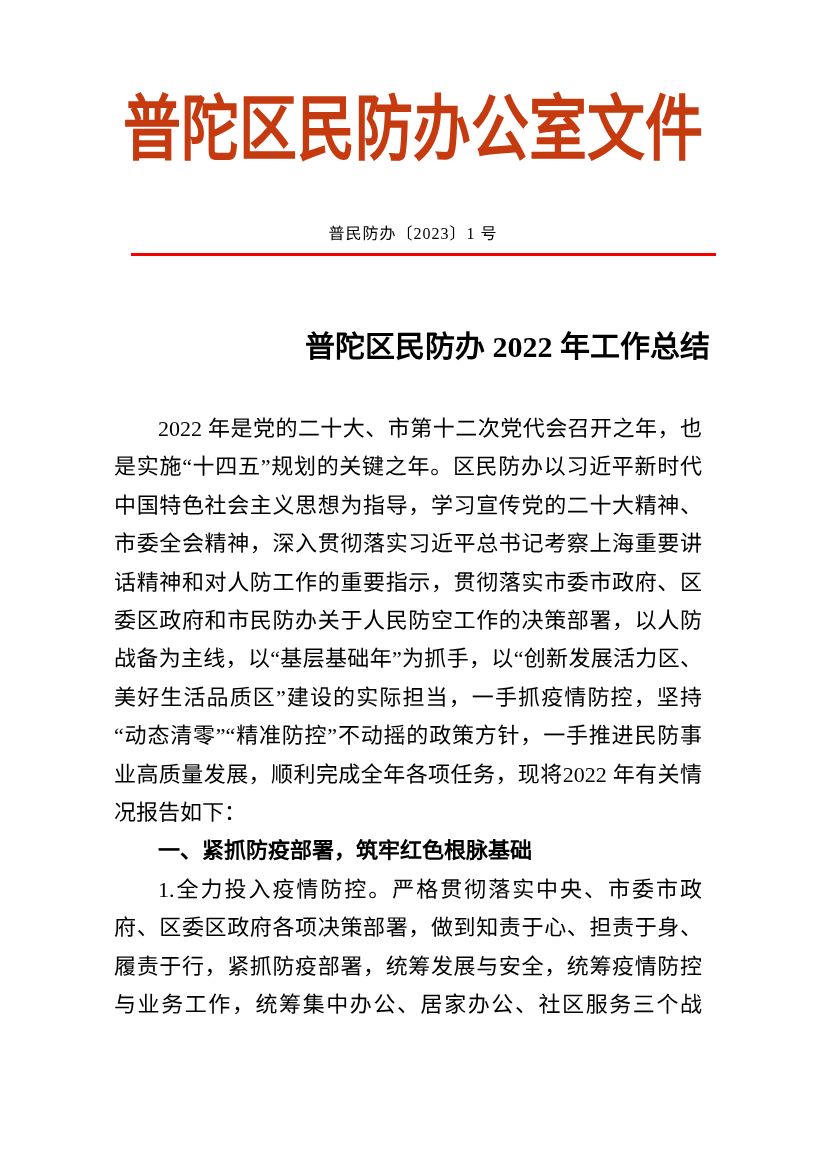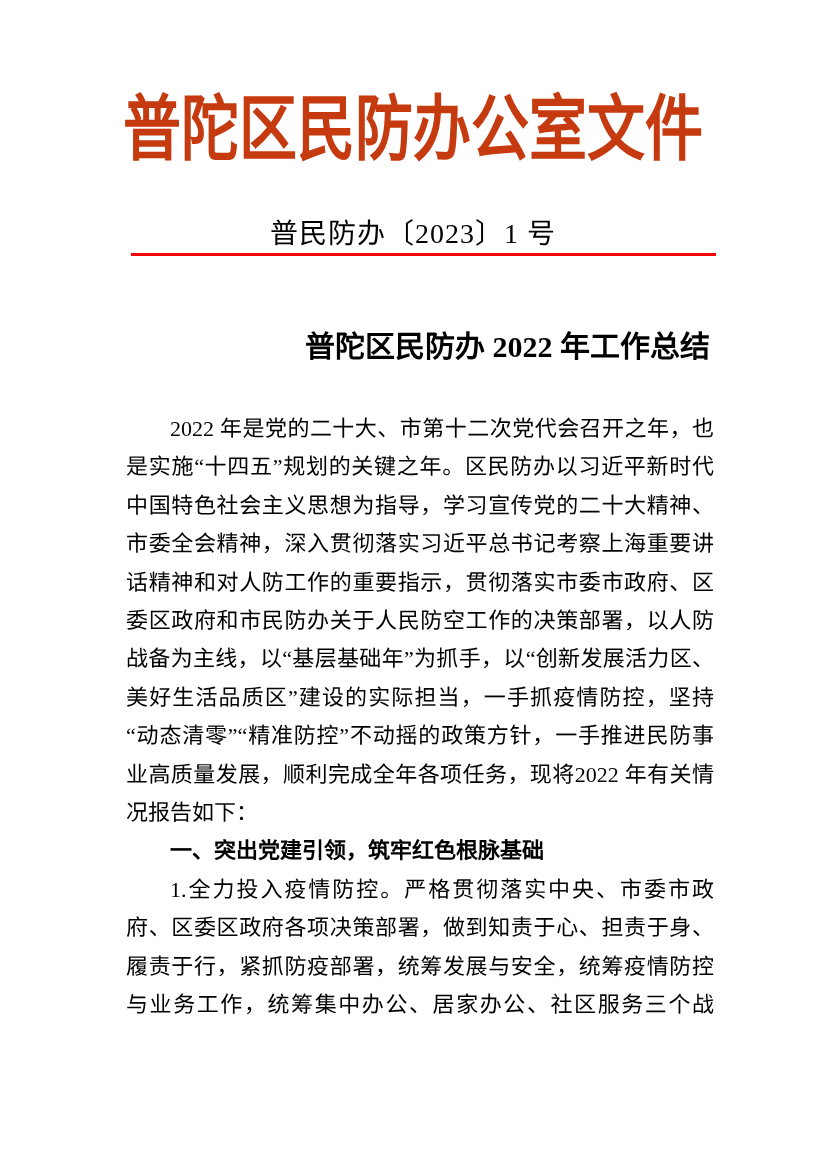--- a/index.html
+++ b/index.html
@@ -35,21 +35,21 @@
     letter-spacing: 0px;
     transform: scaleY(1.24);
     transform-origin: center top;
   }
   .doc-number {
     position: absolute;
     top: 221px;
     left: 116px;
     width: 594px;
     text-align: center;
-    font-size: 28px;
+    font-size: 16px;
     line-height: 25px;
     letter-spacing: 1px;
   }
   .red-divider {
     position: absolute;
     top: 253px;
     left: 131px;
     width: 585px;
     height: 3px;
     background: var(--divider-red);
@@ -62,21 +62,21 @@
     margin: 0;
     text-align: right;
     font-size: 30px;
     line-height: 34px;
     font-weight: bold;
     white-space: nowrap;
   }
   .body-text {
     position: absolute;
     top: 410px;
-    left: 126px;
+    left: 114px;
     width: 588px;
     font-size: 22px;
     line-height: 38.4px;
     text-align: justify;
   }
   .body-text p {
     margin: 0;
     text-indent: 2em;
   }
   .section-heading {
@@ -95,17 +95,17 @@
   <div class="header-title">普陀区民防办公室文件</div>
 
   <div class="doc-number">普民防办〔2023〕1 号</div>
 
   <div class="red-divider"></div>
 
   <h1 class="doc-title">普陀区民防办 2022 年工作总结</h1>
 
   <div class="body-text">
     <p>2022 年是党的二十大、市第十二次党代会召开之年，也是实施“十四五”规划的关键之年。区民防办以习近平新时代中国特色社会主义思想为指导，学习宣传党的二十大精神、市委全会精神，深入贯彻落实习近平总书记考察上海重要讲话精神和对人防工作的重要指示，贯彻落实市委市政府、区委区政府和市民防办关于人民防空工作的决策部署，以人防战备为主线，以“基层基础年”为抓手，以“创新发展活力区、美好生活品质区”建设的实际担当，一手抓疫情防控，坚持“动态清零”“精准防控”不动摇的政策方针，一手推进民防事业高质量发展，顺利完成全年各项任务，现将2022 年有关情况报告如下：</p>
-    <p class="section-heading">一、突出党建引领，筑牢红色根脉基础</p>
+    <p class="section-heading">一、紧抓防疫部署，筑牢红色根脉基础</p>
     <p><span class="item-lead">1.全力投入疫情防控。</span><span>严格贯彻落实中央、市委市政府、区委区政府各项决策部署，做到知责于心、担责于身、履责于行，紧抓防疫部署，统筹发展与安全，统筹疫情防控与业务工作，统筹集中办公、居家办公、社区服务三个战场，坚决筑牢疫情防控屏障，充分体现民防应急支援的职责使命和</span></p>
   </div>
 
 </div>
 
 </body></html>

